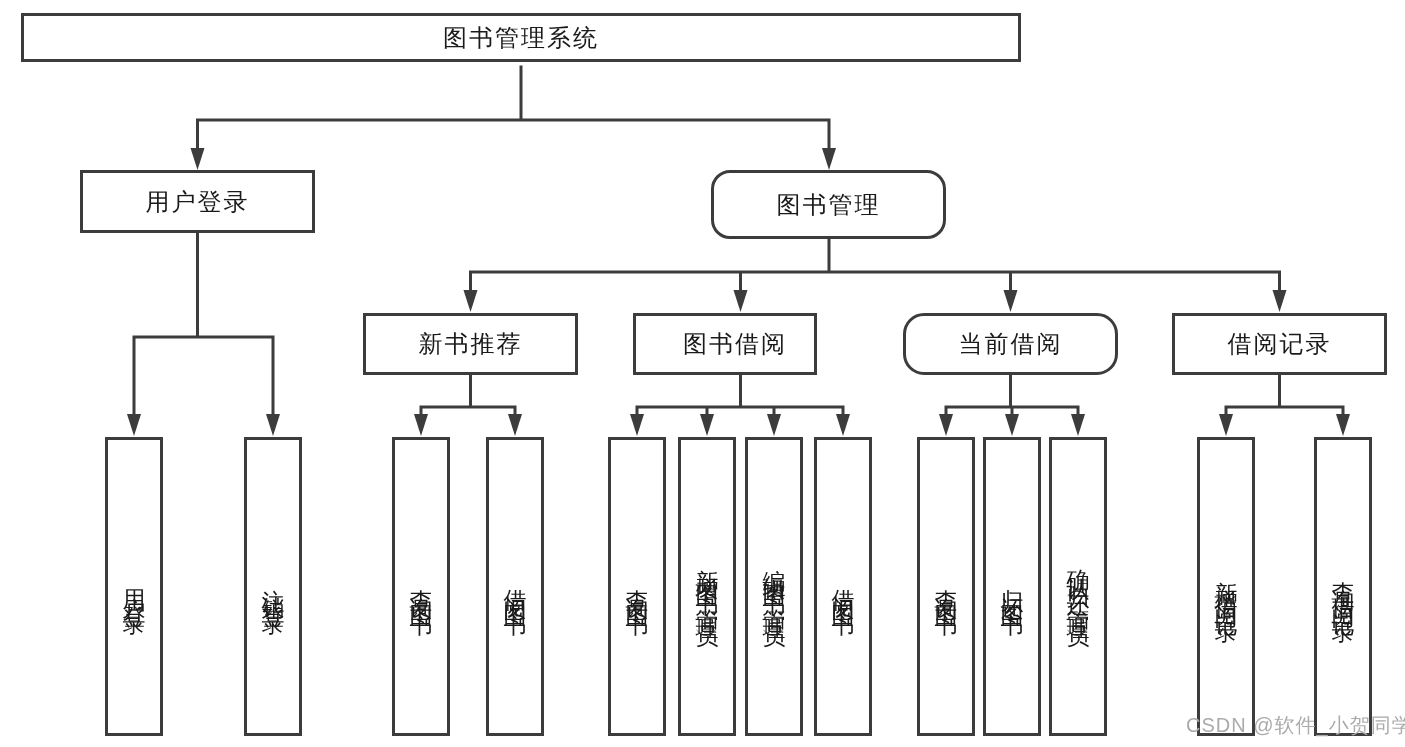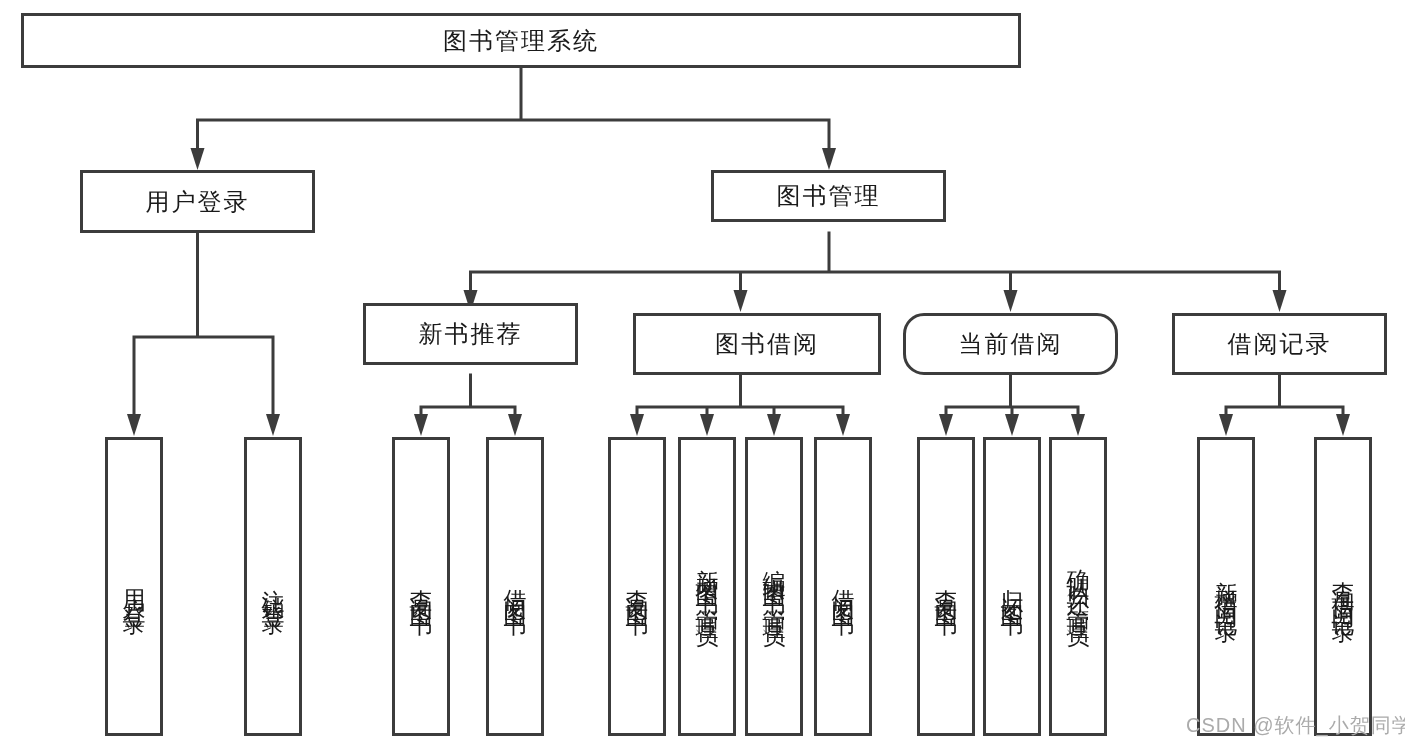--- a/index.html
+++ b/index.html
@@ -77,35 +77,35 @@
       <polygon points="767,414 781,414 774,436"></polygon>
       <polygon points="836,414 850,414 843,436"></polygon>
       <polygon points="939,414 953,414 946,436"></polygon>
       <polygon points="1005,414 1019,414 1012,436"></polygon>
       <polygon points="1071,414 1085,414 1078,436"></polygon>
       <polygon points="1219,414 1233,414 1226,436"></polygon>
       <polygon points="1336,414 1350,414 1343,436"></polygon>
     </g>
   </svg>
 
-  <div class="node hnode" style="left:21px; top:13px; width:1000px; height:55px;">
+  <div class="node hnode" style="left:21px; top:13px; width:1000px; height:49px;">
     <span class="hlabel">图书管理系统</span>
   </div>
 
   <div class="node hnode" style="left:80px; top:170px; width:235px; height:63px;">
     <span class="hlabel">用户登录</span>
   </div>
-  <div class="node hnode" style="left:711px; top:170px; width:235px; height:52px;">
+  <div class="node hnode" style="left:711px; top:170px; width:235px; height:69px;border-radius:19px;">
     <span class="hlabel">图书管理</span>
   </div>
 
-  <div class="node hnode" style="left:363px; top:303px; width:215px; height:62px;">
+  <div class="node hnode" style="left:363px; top:313px; width:215px; height:62px;">
     <span class="hlabel">新书推荐</span>
   </div>
-  <div class="node hnode" style="left:633px; top:313px; width:248px; height:62px;padding-left:20px;">
+  <div class="node hnode" style="left:633px; top:313px; width:184px; height:62px;padding-left:20px;">
     <span class="hlabel">图书借阅</span>
   </div>
   <div class="node hnode" style="left:903px; top:313px; width:215px; height:62px;border-radius:21px;">
     <span class="hlabel">当前借阅</span>
   </div>
   <div class="node hnode" style="left:1172px; top:313px; width:215px; height:62px;">
     <span class="hlabel">借阅记录</span>
   </div>
 
   <div class="node leaf" style="left:105px;">

